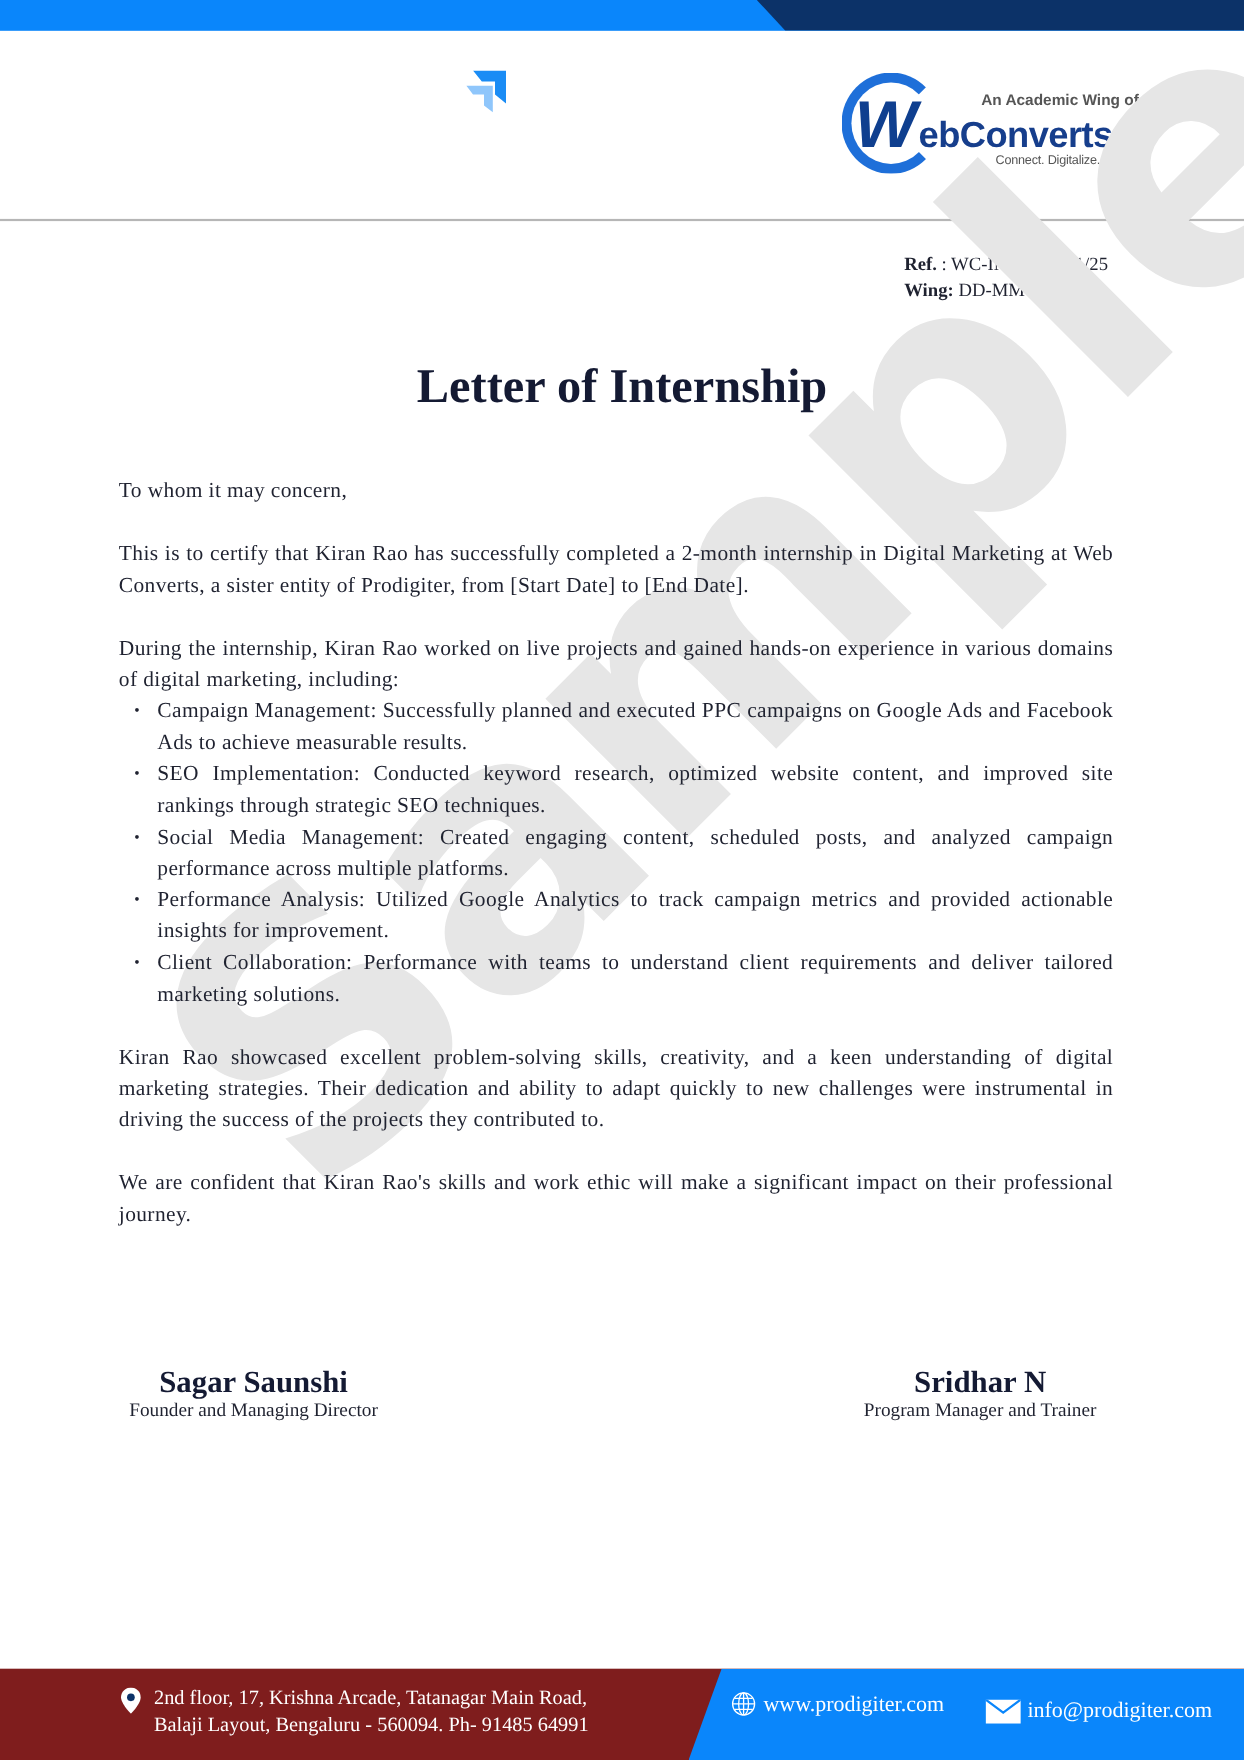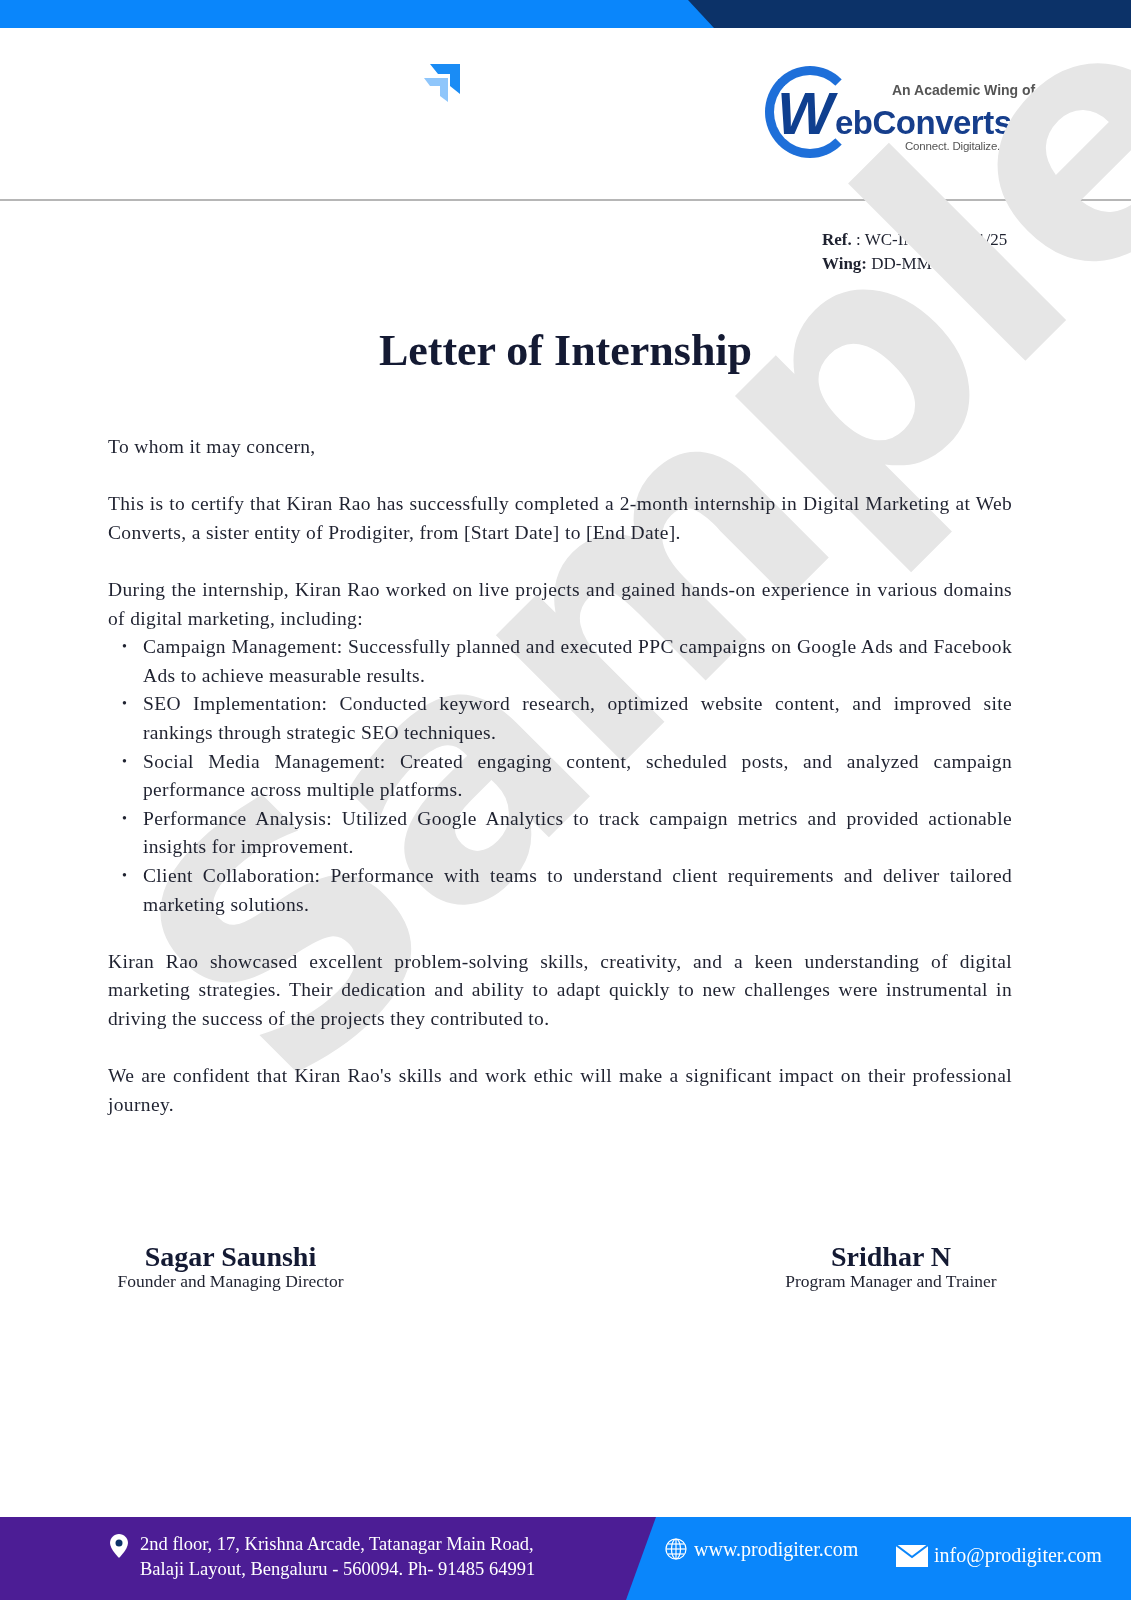--- a/index.html
+++ b/index.html
@@ -54,21 +54,21 @@
   .content li::before { content: "•"; position: absolute; left: 14px; top: 0; font-size: 14px; }
 
   
   .sig { position: absolute; top: 1243px; text-align: center; z-index: 1; }
   .sig .name { font-size: 28px; font-weight: bold; color: #141a33; line-height: 28px; }
   .sig .role { font-size: 17.5px; color: #1f2230; line-height: 20px; }
   .sig.left { left: 108px; width: 245px; }
   .sig.right { left: 770px; width: 242px; }
 
   
-  .footer { position: absolute; left: 0; top: 1517px; width: 1131px; height: 83px; background: #4c1d95; overflow: hidden; }
+  .footer { position: absolute; left: 0; top: 1517px; width: 1131px; height: 83px; background: #7f1d1d; overflow: hidden; }
   .footer .light { position: absolute; top: 0; left: 626px; width: 520px; height: 83px; background: #0a86fb;
     clip-path: polygon(30px 0, 100% 0, 100% 100%, 0 100%); }
   .footer .addr { position: absolute; left: 140px; top: 15px; color: #ffffff; font-size: 18.5px; line-height: 25px; }
   .footer .pin { position: absolute; left: 110px; top: 17px; width: 18px; height: 24px; }
   .footer .web { position: absolute; left: 664px; top: 20px; display: flex; align-items: center; color: #fff; font-size: 20px; }
   .footer .web svg { margin-right: 6px; }
   .footer .mail { position: absolute; left: 896px; top: 27px; display: flex; align-items: center; color: #fff; font-size: 20px; }
   .footer .mail svg { margin-right: 6px; }
 </style>
 </head>

